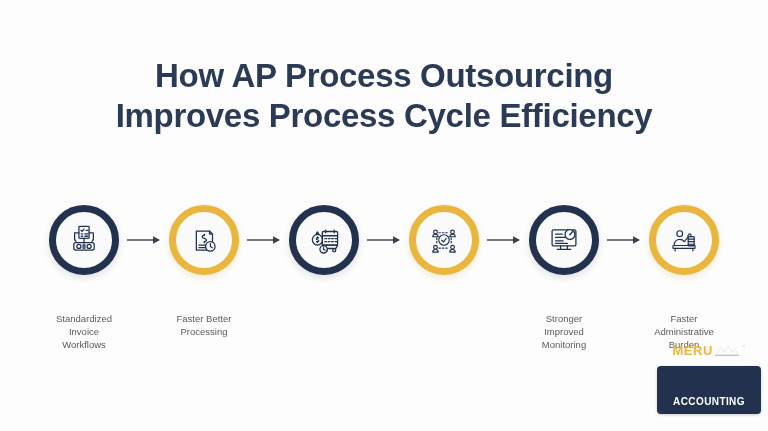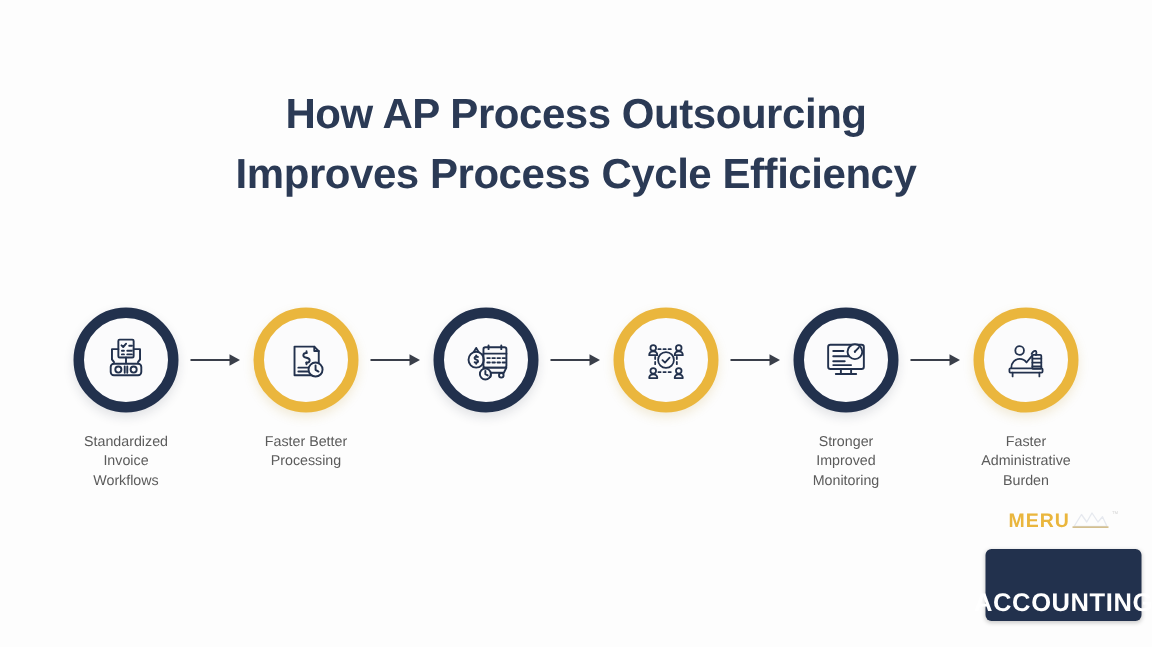--- a/index.html
+++ b/index.html
@@ -24,21 +24,21 @@
   
   .title-block {
     position: absolute;
     top: 56px;
     left: 0;
     width: 768px;
     text-align: center;
   }
   .title-line {
     display: block;
-    font-size: 28px;
+    font-size: 33px;
     line-height: 40px;
     font-weight: bold;
     color: #2b3a55;
     letter-spacing: -0.3px;
   }
 
   
   .flow {
     position: absolute;
     top: 205px;
@@ -48,20 +48,21 @@
     align-items: flex-start;
     justify-content: space-between;
   }
 
   .step {
     width: 104px;
     display: flex;
     flex-direction: column;
     align-items: center;
     position: relative;
+    gap: 24px;
   }
 
   .ring-wrap {
     width: 70px;
     height: 70px;
     position: relative;
     display: flex;
     align-items: center;
     justify-content: center;
   }
@@ -145,21 +146,21 @@
     color: #eab63d;
     letter-spacing: 0.6px;
   }
   .logo-peaks { width: 26px; height: 12px; display: block; }
   .logo-tm {
     font-size: 4.5px;
     color: #d8d8d8;
     margin-top: 1px;
   }
   .logo-accounting {
-    font-size: 17px;
+    font-size: 10px;
     font-weight: bold;
     color: #ffffff;
     letter-spacing: 0.4px;
     margin-top: 17px;
   }
   .logo-tagline {
     margin-top: 3px;
     font-size: 3.6px;
     color: #b9c0cc;
     letter-spacing: 0.25px;

